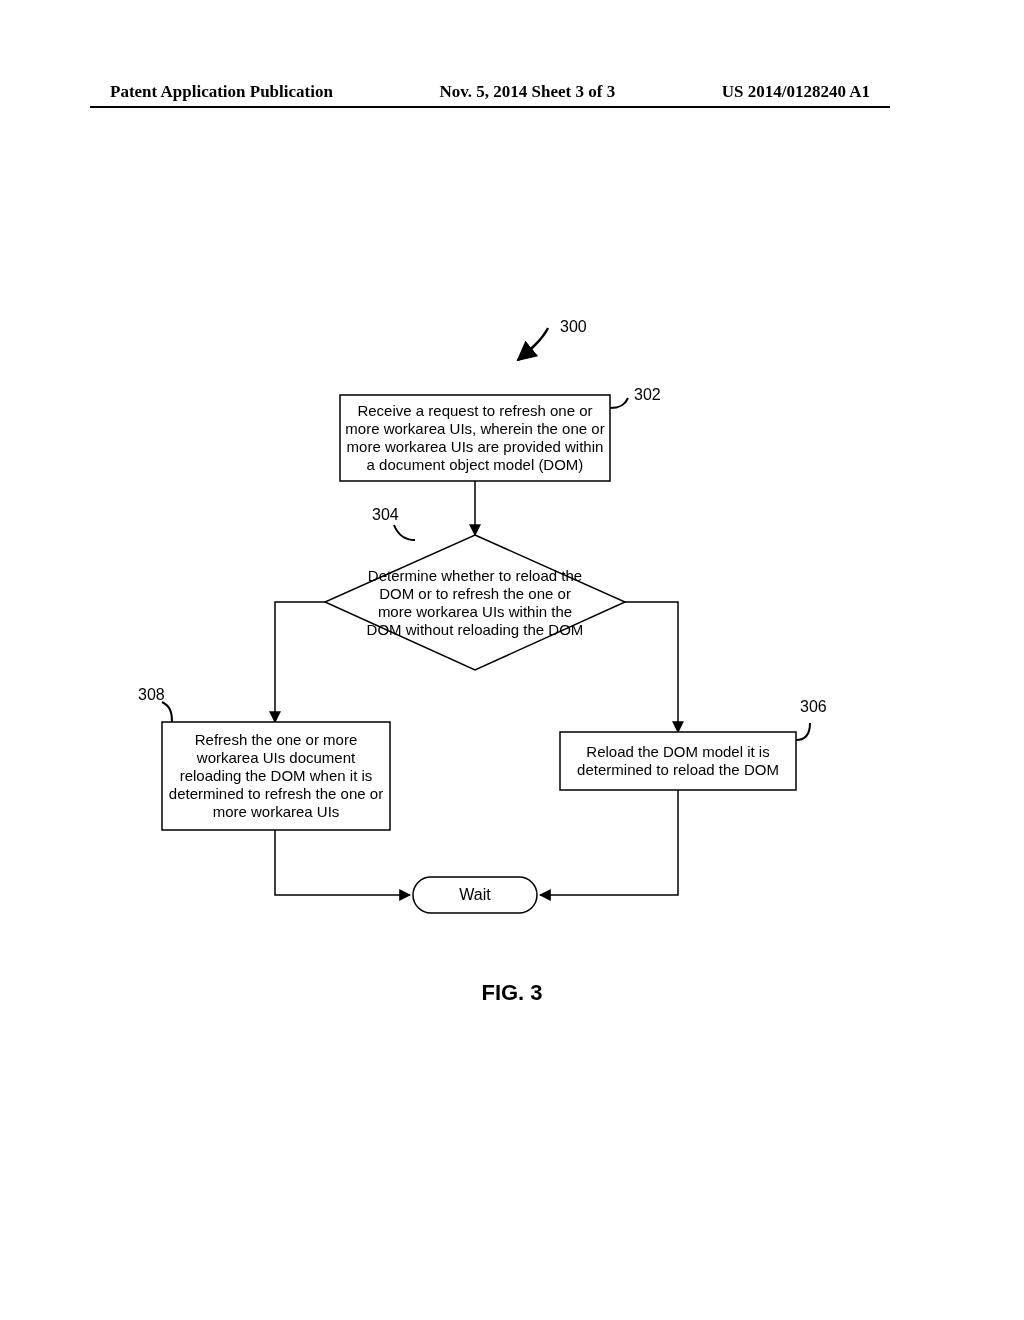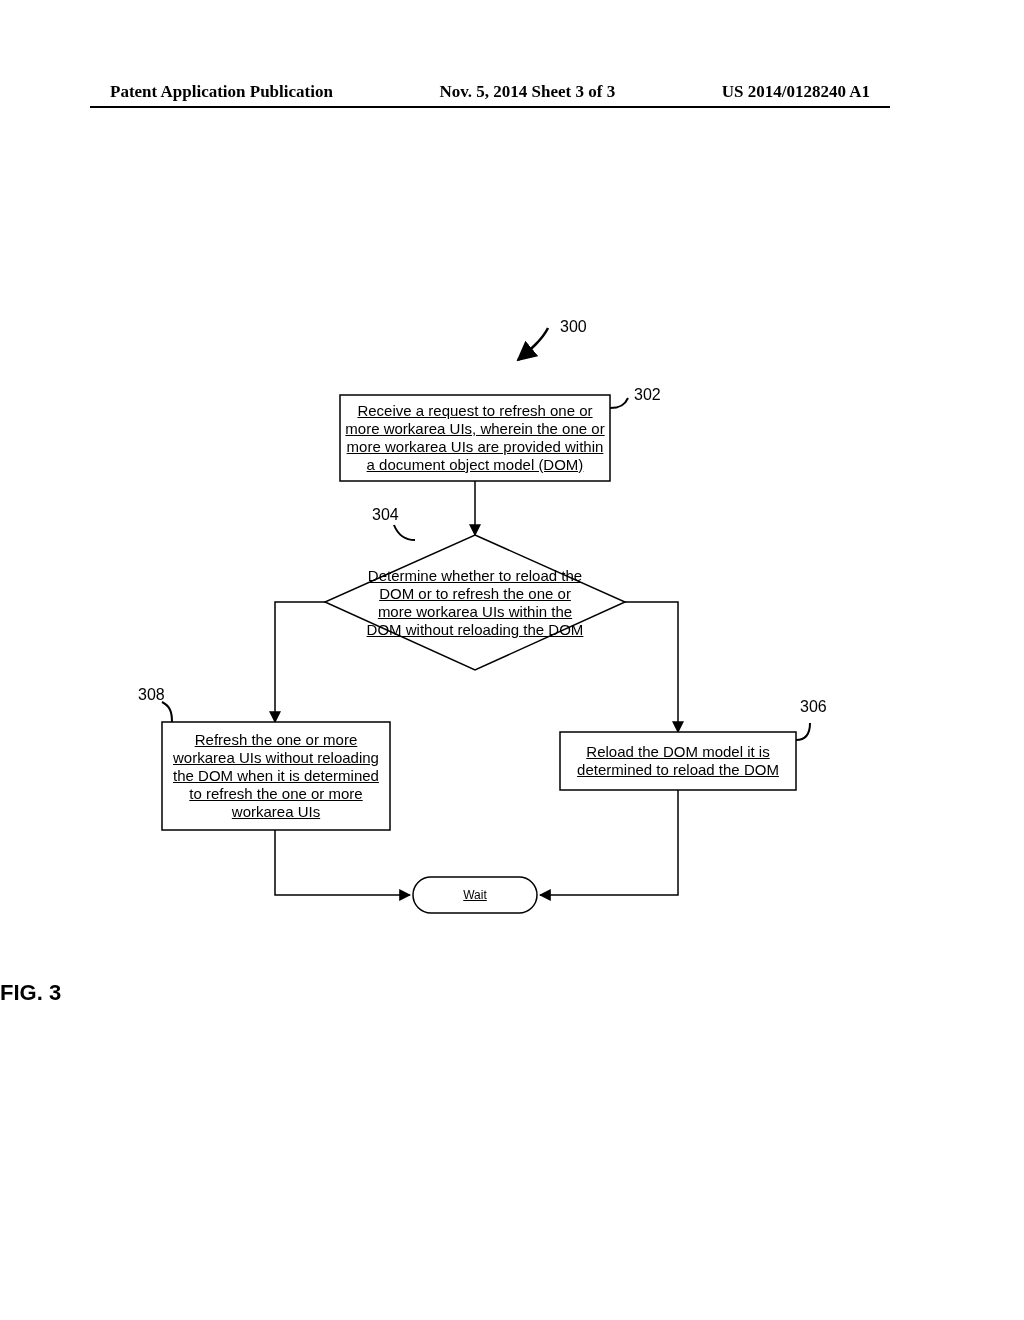--- a/index.html
+++ b/index.html
@@ -43,31 +43,30 @@
   
   .figure {
     position: absolute;
     top: 0;
     left: 0;
   }
   .box-text, .diamond-text {
     font-family: Arial, Helvetica, sans-serif;
     font-size: 15px;
     text-align: center;
-    text-decoration: underline;
   }
   .ref-label {
     font-family: Arial, Helvetica, sans-serif;
     font-size: 16px;
   }
   .fig-caption {
     position: absolute;
     left: 0;
     width: 1024px;
-    text-align: left;
+    text-align: center;
     font-family: Arial, Helvetica, sans-serif;
     font-size: 22px;
     font-weight: bold;
     top: 980px;
   }
   
   .fo-wrap {
     width: 100%;
     height: 100%;
     display: flex;
@@ -129,21 +128,21 @@
       <text class="ref-label" x="372" y="520">304</text>
     </g>
 
     <path d="M 325 602 L 275 602 L 275 722" stroke="#000" stroke-width="1.5" fill="none" marker-end="url(#arrow)"></path>
 
     <path d="M 625 602 L 678 602 L 678 732" stroke="#000" stroke-width="1.5" fill="none" marker-end="url(#arrow)"></path>
 
     <g>
       <rect x="162" y="722" width="228" height="108" fill="#fff" stroke="#000" stroke-width="1.5"></rect>
       <foreignObject x="167" y="726" width="218" height="100">
-        <div xmlns="http://www.w3.org/1999/xhtml" class="fo-wrap box-text">Refresh the one or more workarea UIs without reloading the DOM when it is determined to refresh the one or more workarea UIs</div>
+        <div xmlns="http://www.w3.org/1999/xhtml" class="fo-wrap box-text">Refresh the one or more workarea UIs document reloading the DOM when it is determined to refresh the one or more workarea UIs</div>
       </foreignObject>
     </g>
 
     <g>
       <path d="M 172 722 C 172 712, 170 706, 162 702" stroke="#000" stroke-width="2" fill="none"></path>
       <text class="ref-label" x="138" y="700">308</text>
     </g>
 
     <g>
       <rect x="560" y="732" width="236" height="58" fill="#fff" stroke="#000" stroke-width="1.5"></rect>
@@ -156,20 +155,20 @@
       <path d="M 796 740 C 806 740, 810 733, 810 723" stroke="#000" stroke-width="2" fill="none"></path>
       <text class="ref-label" x="800" y="712">306</text>
     </g>
 
     <path d="M 275 830 L 275 895 L 410 895" stroke="#000" stroke-width="1.5" fill="none" marker-end="url(#arrow)"></path>
     <path d="M 678 790 L 678 895 L 540 895" stroke="#000" stroke-width="1.5" fill="none" marker-end="url(#arrow)"></path>
 
     <g>
       <rect x="413" y="877" width="124" height="36" rx="18" ry="18" fill="#fff" stroke="#000" stroke-width="1.5"></rect>
       <foreignObject x="413" y="877" width="124" height="36">
-        <div xmlns="http://www.w3.org/1999/xhtml" class="fo-wrap box-text" style="font-size:12px;">Wait</div>
+        <div xmlns="http://www.w3.org/1999/xhtml" class="fo-wrap box-text" style="font-size:16px;">Wait</div>
       </foreignObject>
     </g>
   </svg>
 
   <div class="fig-caption">FIG. 3</div>
 
 </div>
 
 </body></html>

